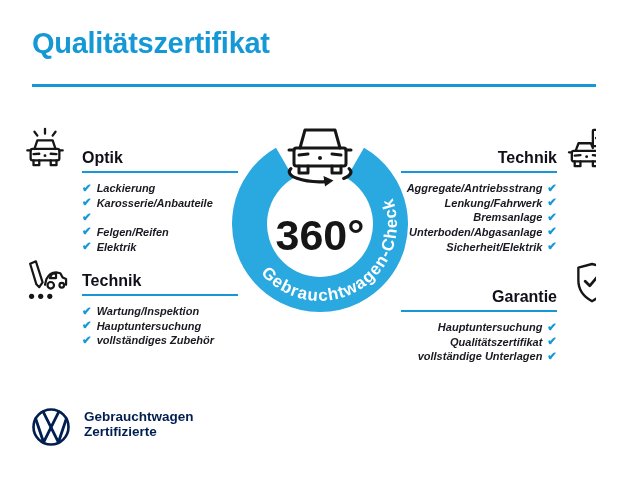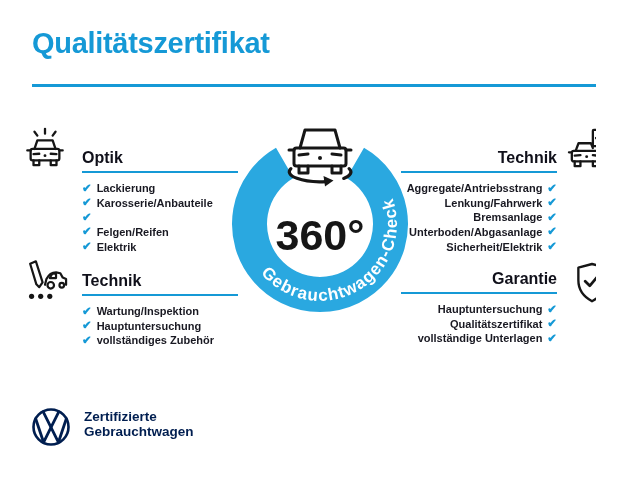--- a/index.html
+++ b/index.html
@@ -14,26 +14,26 @@
 
   
   .section{position:absolute;width:156px;}
   .section h2{margin:0;font-size:16px;font-weight:700;color:var(--heading,#10101a);
               line-height:18px;padding-bottom:4px;border-bottom:2.5px solid var(--accent,#1599d6);}
   .section.right h2{text-align:right;}
   .check-list{margin-top:8px;}
   .check-item{display:flex;align-items:center;gap:5px;height:14.6px;white-space:nowrap;}
   .check-list.right .check-item{justify-content:flex-end;}
   .check-item .check{color:var(--accent,#1599d6);font-size:11.5px;font-weight:700;line-height:1;}
-  .check-item .check-label{font-size:11px;font-weight:700;color:var(--text,#191922);}
+  .check-item .check-label{font-size:11px;font-weight:700;color:var(--text,#191922);font-style:italic;}
 
   #sec-optik{left:82px;top:149px;}
   #sec-technik{left:401px;top:149px;}
   #sec-wartung{left:82px;top:272px;}
-  #sec-garantie{left:401px;top:270px;}
+  #sec-garantie{left:401px;top:288px;}
 
   .quad-icon{position:absolute;}
   #icon-optik{left:22px;top:126px;}
   #icon-technik{left:567px;top:127px;}
   #icon-wartung{left:22px;top:257px;}
   #icon-garantie{left:572px;top:261px;}
 
   
   .badge-svg{position:absolute;left:220px;top:112px;}
 
@@ -211,17 +211,17 @@
       <path d="M79.1 46.6 A 31 10 0 0 1 73.7 56.4" stroke-width="3.2"></path>
     </g>
   </svg>
 
   <svg class="footer-logo" width="42" height="42" viewBox="-24 -24 48 48" fill="none" stroke="#001e50" stroke-linecap="round" stroke-linejoin="round">
     <circle cx="0" cy="0" r="20" stroke-width="3"></circle>
     <path d="M-9 -17.5 L0 0.5 L9 -17.5" stroke-width="3.2"></path>
     <path d="M-17.5 -9.5 L-8.5 17.5 L0 0.5 L8.5 17.5 L17.5 -9.5" stroke-width="3.2"></path>
   </svg>
   <div class="footer-text">
+    <div>Gebrauchtwagen</div>
     <div>Zertifizierte</div>
-    <div>Gebrauchtwagen</div>
   </div>
 
 </div>
 
 </body></html>

